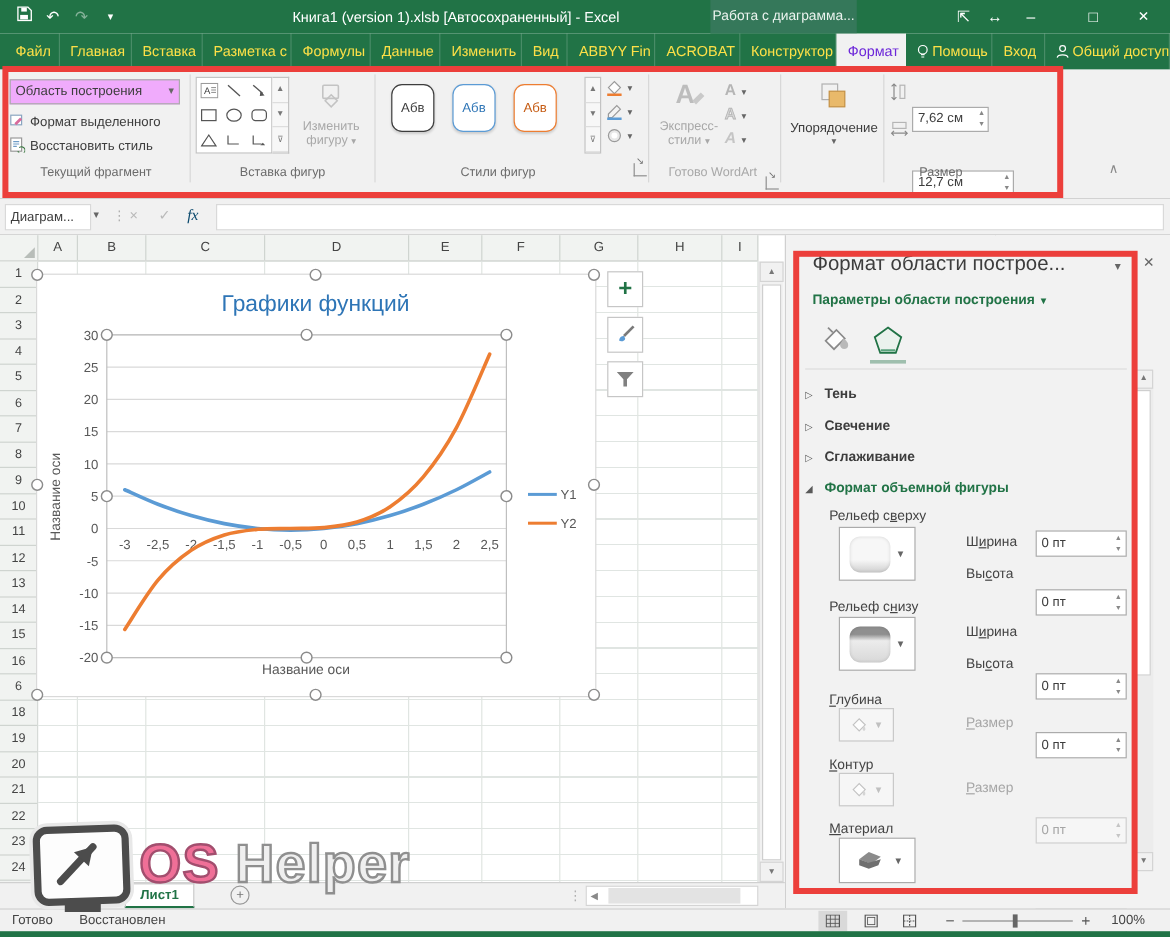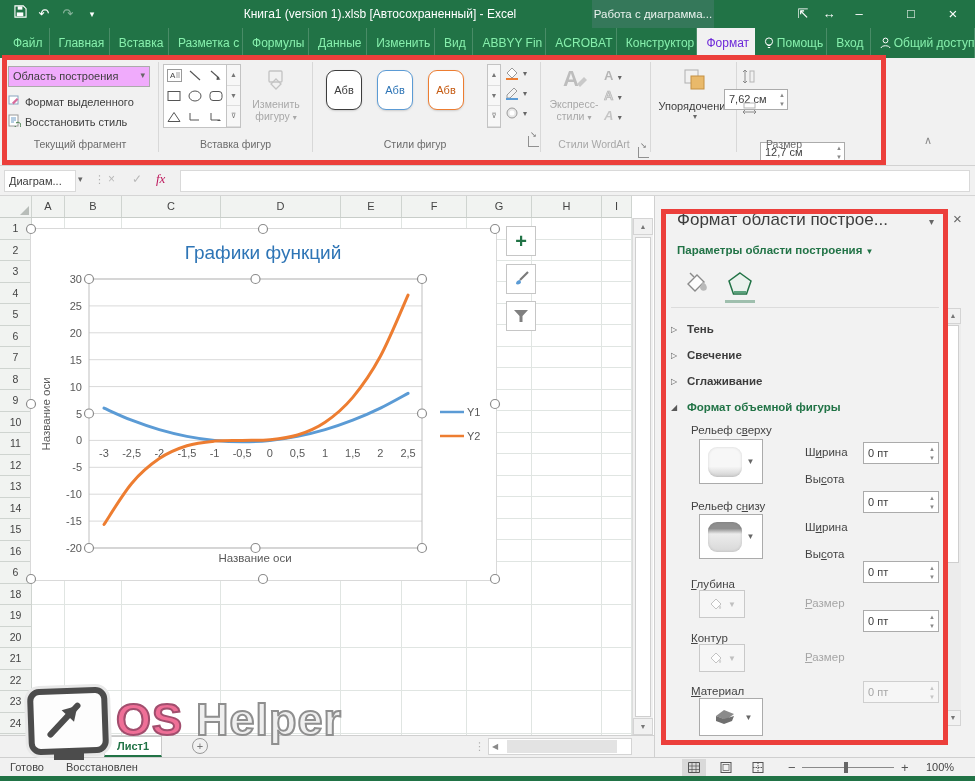--- a/index.html
+++ b/index.html
@@ -8,21 +8,21 @@
   .ab{position:absolute}
   .flex{display:flex;align-items:center}
   
   #titlebar{left:0;top:0;width:975px;height:28px;background:#217346;color:#fff}
   .qat-btn{color:#fff;font-size:13px;width:24px;text-align:center;line-height:28px}
   #title-text{left:210px;top:0;width:340px;height:28px;line-height:28px;text-align:center;font-size:12px;color:#fff;white-space:nowrap}
   #ctx-block{left:592px;top:0;width:122px;height:28px;background:#35785a;color:#eaf3ee;font-size:11.5px;text-align:center;line-height:28px;white-space:nowrap;overflow:hidden}
   .win-btn{top:0;height:28px;line-height:28px;color:#fff;text-align:center;font-size:13px}
   
   #tabrow{left:0;top:28px;width:975px;height:30px;background:#217346;display:flex;align-items:stretch;padding-left:4px}
-  .tab{color:#86efac;font-size:12px;padding:0 9px;line-height:30px;white-space:nowrap;overflow:hidden;border-right:1px solid rgba(255,255,255,.18)}
+  .tab{color:#fde047;font-size:12px;padding:0 9px;line-height:30px;white-space:nowrap;overflow:hidden;border-right:1px solid rgba(255,255,255,.18)}
   .tab.active{background:#f1f1f1;color:#6d28d9}
   .tab .bulb,.tab .person{display:inline-block;vertical-align:-2px;margin-right:3px}
   
   #ribbon{left:0;top:58px;width:975px;height:108px;background:#f1f1f1;border-bottom:1px solid #d2d2d2}
   .rb-divider{top:4px;width:1px;height:90px;background:#d8d8d8}
   .grp-label{font-size:10.5px;color:#6b6b6b;text-align:center;white-space:nowrap}
   .rb-btn{font-size:11px;color:#3d3d3d;white-space:nowrap}
   .combo{background:#f0abfc;border:1px solid #ababab;font-size:11px;color:#3d3d3d;padding:3px 4px;white-space:nowrap}
   .combo .dd{float:right;color:#666;font-size:9px}
   .gallery{background:#fff;border:1px solid #c3c3c3}
@@ -249,59 +249,59 @@
   <div class="ab" style="left:546px;top:6px;width:56px;text-align:center">
     <div><svg width="30" height="30" viewBox="0 0 30 30">
           <text x="4" y="22" font-size="22" fill="#bdbdbd" font-weight="bold">А</text>
           <path d="M18 20l7-7 3 3-7 7z" fill="#c9c9c9"></path>
         </svg></div>
     <div class="gray" style="font-size:10.5px;line-height:12px"><span>Экспресс-стили</span> <span style="font-size:8px">▾</span></div>
   </div>
   <div class="ab" style="left:604px;top:8px"><span style="font-size:13px;color:#b5b5b5;font-weight:bold">A</span> <span class="dda">▾</span></div>
   <div class="ab" style="left:604px;top:28px"><span style="font-size:13px;color:#d9d9d9;font-weight:bold;-webkit-text-stroke:.7px #b5b5b5">A</span> <span class="dda">▾</span></div>
   <div class="ab" style="left:604px;top:48px"><span style="font-size:13px;color:#c5c5c5;font-weight:bold;font-style:italic">A</span> <span class="dda">▾</span></div>
-  <div class="ab grp-label gray" style="left:548px;top:80px;width:92px">Стили WordArt</div>
+  <div class="ab grp-label gray" style="left:548px;top:80px;width:92px">Готово WordArt</div>
   <div class="ab launcher" style="left:638px;top:78px"></div>
   <div class="ab rb-divider" style="left:650px"></div>
 
   <div class="ab" style="left:658px;top:6px;width:74px;text-align:center">
     <div style="padding:3px 0"><svg width="26" height="26" viewBox="0 0 26 26">
           <rect x="3" y="3" width="13" height="13" fill="none" stroke="#b0b0b0"></rect>
           <rect x="9" y="9" width="13" height="13" fill="#e9b96a" stroke="#c49043"></rect>
         </svg></div>
     <div class="rb-btn" style="font-size:11px"><span>Упорядочение</span></div>
     <div class="dda" style="font-size:8px">▾</div>
   </div>
   <div class="ab rb-divider" style="left:736px"></div>
 
   <div class="ab" style="left:742px;top:11px"><svg width="13" height="15" viewBox="0 0 13 15">
         <path d="M3 1v13M1 3l2-2 2 2M1 12l2 2 2-2" fill="none" stroke="#8a8a8a"></path>
         <rect x="8" y="2" width="4" height="11" fill="none" stroke="#b5b5b5"></rect>
       </svg></div>
-  <div class="ab spin-input" style="left:724px;top:9px;width:64px;height:21px"><span>7,62 см</span><span class="spin-arrows">▲<br>▼</span></div>
+  <div class="ab spin-input" style="left:760px;top:9px;width:64px;height:21px"><span>7,62 см</span><span class="spin-arrows">▲<br>▼</span></div>
   <div class="ab" style="left:742px;top:43px"><svg width="15" height="13" viewBox="0 0 15 13">
         <rect x="2" y="1" width="11" height="5" fill="none" stroke="#b5b5b5"></rect>
         <path d="M1 10h13M3 8l-2 2 2 2M12 8l2 2-2 2" fill="none" stroke="#8a8a8a"></path>
       </svg></div>
   <div class="ab spin-input" style="left:760px;top:41px;width:85px;height:21px"><span>12,7 см</span><span class="spin-arrows">▲<br>▼</span></div>
   <div class="ab grp-label" style="left:752px;top:80px;width:64px">Размер</div>
   <div class="ab launcher" style="left:826px;top:78px"></div>
 
   <div class="ab" style="left:924px;top:76px;color:#8a8a8a;font-size:11px">∧</div>
 </div>
 
 <div class="ab redrect" style="left:2px;top:55px;width:884px;height:110px"></div>
 
 <div id="fbar" class="ab">
   <div class="ab fb-white" style="left:4px;top:4px;width:72px;height:22px;font-size:11px;padding:4px">Диаграм...</div>
   <div class="ab" style="left:78px;top:8px;color:#666;font-size:9px">▾</div>
   <div class="ab" style="left:94px;top:7px;color:#b0b0b0;font-size:11px">⋮</div>
   <div class="ab" style="left:108px;top:6px;color:#b9b9b9;font-size:12px">×</div>
   <div class="ab" style="left:132px;top:6px;color:#b9b9b9;font-size:12px">✓</div>
-  <div class="ab" style="left:156px;top:5px;color:#be185d;font-size:13px;font-style:italic;font-family:'Liberation Serif',serif">fx</div>
+  <div class="ab" style="left:156px;top:5px;color:#0c4a6e;font-size:13px;font-style:italic;font-family:'Liberation Serif',serif">fx</div>
   <div class="ab fb-white" style="left:180px;top:4px;width:790px;height:22px"></div>
 </div>
 
 <div id="colheads" class="ab">
   <div class="ab" style="left:0;top:0;width:32px;height:21px;border-right:1px solid #cfd4d0">
       <div style="position:absolute;right:2px;bottom:2px;width:0;height:0;border-left:9px solid transparent;border-bottom:9px solid #b8bdb9"></div>
     </div>
 <div class="colhead ab" style="position: absolute; left: 32px; width: 33px;">A</div>
     <div class="colhead ab" style="position: absolute; left: 65px; width: 57px;">B</div>
     <div class="colhead ab" style="position: absolute; left: 122px; width: 99px;">C</div>

